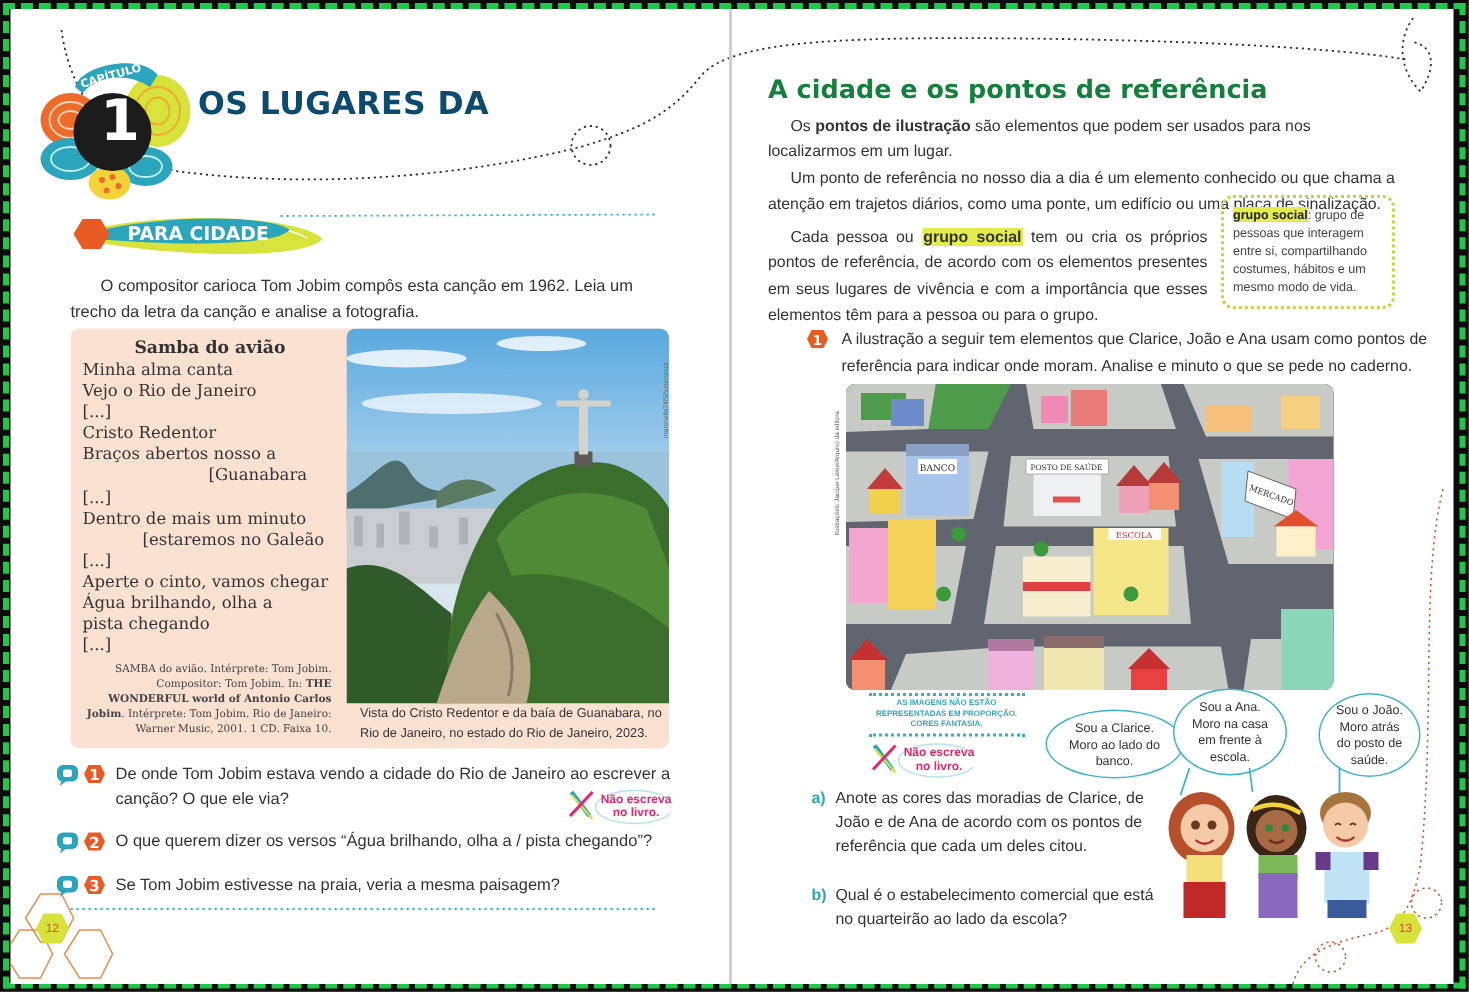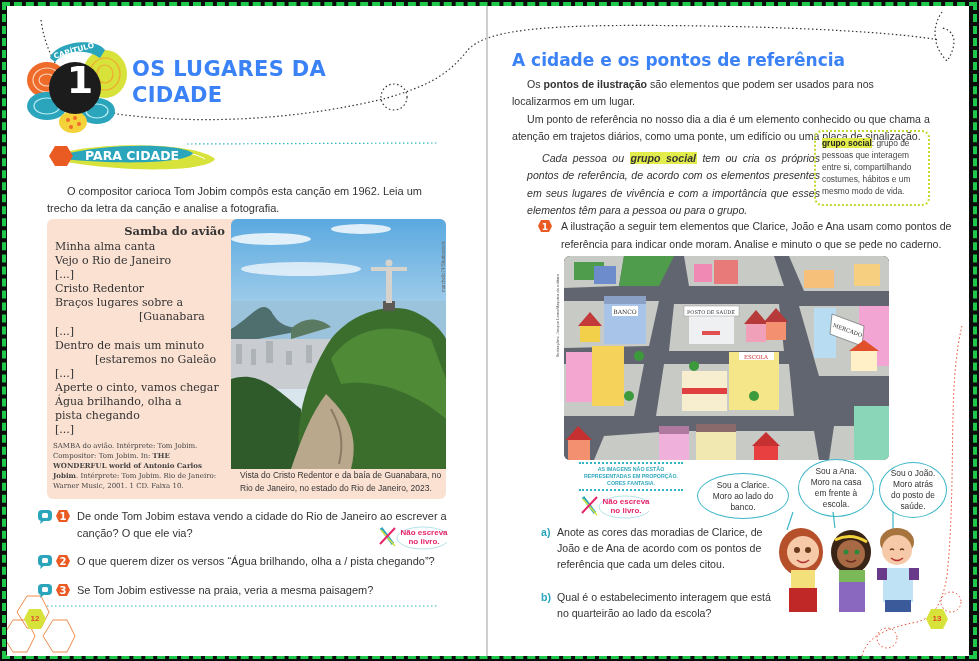--- a/index.html
+++ b/index.html
@@ -26,47 +26,47 @@
   .page.left { left: 0; width: 479px; }
   .page.right { left: 481px; width: 481px; }
 
   svg.deco { position: absolute; left: 0; top: 0; pointer-events: none; }
 
   
   .emblem { position: absolute; left: 18px; top: 30px; width: 105px; height: 98px; }
   .chapter-title {
     position: absolute; left: 125px; top: 50px;
     font-family: "DejaVu Sans", sans-serif; font-weight: bold;
-    font-size: 21px; line-height: 26px; color: #3b82f6; letter-spacing: 0.3px;
+    font-size: 21px; line-height: 26px; color: #0c4a6e; letter-spacing: 0.3px;
   }
   .para-iniciar { position: absolute; left: 40px; top: 133px; width: 175px; height: 34px; }
   .para-iniciar-label {
     position: absolute; left: 78px; top: 142px;
     font-family: "DejaVu Sans", sans-serif; font-weight: bold; font-size: 12.5px; color: #fff;
   }
   .intro {
     position: absolute; left: 40px; top: 177px; width: 400px;
     font-size: 11px; line-height: 17px; color: #333; text-indent: 20px;
   }
   .song-box {
     position: absolute; left: 40px; top: 213px; width: 399px; height: 280px;
     background: #fbe1d2; border-radius: 6px;
   }
   .song {
     position: absolute; left: 48px; top: 218px; width: 170px;
     font-family: "DejaVu Serif", serif; font-size: 11px; color: #333;
   }
-  .song-title { font-weight: bold; font-size: 11.5px; text-align: right; margin-bottom: 2px; }
+  .song-title { font-weight: bold; font-size: 11.5px; text-align: center; margin-bottom: 2px; }
   .song-line { line-height: 14.1px; height: 14.1px; white-space: nowrap; }
   .song-line.indent1 { padding-left: 84px; }
   .song-line.indent2 { padding-left: 40px; }
   .song-source {
     position: absolute; left: 46px; top: 435px; width: 168px;
     font-family: "DejaVu Serif", serif; font-size: 7px; line-height: 10px;
-    color: #444;
+    text-align: right; color: #444;
   }
   .song-source b { font-weight: bold; }
   .photo {
     position: absolute; left: 224px; top: 213px; width: 215px; height: 250px;
     border-radius: 6px 6px 0 0; overflow: hidden;
   }
   .photo-credit {
     position: absolute; left: 434px; top: 216px; width: 8px; height: 70px;
     font-size: 4.5px; color: #666; writing-mode: vertical-rl; transform: rotate(180deg);
     white-space: nowrap;
@@ -82,27 +82,27 @@
   .q-text { position: absolute; left: 40px; top: 0; width: 370px; }
   .nao-escreva {
     position: absolute; width: 70px; height: 24px;
   }
   .nao-escreva-text {
     position: absolute; left: 22px; top: 2px; width: 50px;
     font-size: 8px; line-height: 9px; font-weight: bold; color: #e6256a; text-align: center;
   }
   .page-num {
     position: absolute; width: 22px; height: 20px;
-    font-size: 8px; font-weight: bold; color: #e24d2b; text-align: center; line-height: 20px;
+    font-size: 8px; font-weight: normal; color: #e24d2b; text-align: center; line-height: 20px;
   }
 
   
   .section-title {
     position: absolute; left: 24px; top: 44px;
-    font-family: "DejaVu Sans", sans-serif; font-weight: bold; font-size: 17px; color: #3b82f6;
+    font-family: "DejaVu Sans", sans-serif; font-weight: bold; font-size: 17px; color: #15803d;
   }
   .para {
     position: absolute; left: 24px; font-size: 10.6px; line-height: 17.3px; color: #333;
   }
   .para .ind { display: inline-block; width: 15px; }
   .para b { font-weight: bold; }
   .hl { background: #e2ec4a; font-weight: bold; padding: 0 1px; }
   .glossary {
     position: absolute; left: 807px; top: 124px; width: 116px; height: 76px;
     border: 2px dotted #c4d82f; border-radius: 8px; padding: 5px 6px;
@@ -185,41 +185,40 @@
     <circle cx="54" cy="88" r="2" fill="#ef6b2a"></circle>
       <circle cx="46" cy="91" r="2" fill="#ef6b2a"></circle>
     <path d="M25 22 C 30 6, 70 0, 80 14 L 75 22 C 60 12, 40 14, 30 26 Z" fill="#2aa5bc"></path>
     <circle cx="50" cy="52" r="26" fill="#1c1c1c"></circle>
   </svg>
   <div style="position:absolute;left:46px;top:40px;font-family:'DejaVu Sans',sans-serif;font-size:7.5px;font-weight:bold;color:#fff;transform:rotate(-16deg);">CAPÍTULO</div>
   <div style="position:absolute;left:53px;top:52px;width:40px;text-align:center;font-family:'DejaVu Sans',sans-serif;font-size:38px;font-weight:bold;color:#fff;line-height:44px;">1</div>
 
   <div class="chapter-title">
     <div>OS LUGARES DA</div>
-    <div>CIDADE</div>
   </div>
 
   <svg class="para-iniciar" viewBox="0 0 175 34">
     <path d="M14 14 C 60 2, 150 4, 168 20 C 160 33, 80 34, 14 22 Z" fill="#d7e23a"></path>
     <path d="M20 16 C 70 6, 140 8, 158 20" fill="none" stroke="#fff" stroke-width="1"></path>
     <path d="M14 16 C 60 4, 130 4, 146 14 C 140 24, 80 26, 14 20 Z" fill="#2aa5bc"></path>
     <polygon points="2,17 8,7 20,7 26,17 20,27 8,27" fill="#ea5a23"></polygon>
   </svg>
   <div class="para-iniciar-label">PARA CIDADE</div>
 
   <p class="intro">O compositor carioca Tom Jobim compôs esta canção em 1962. Leia um trecho da letra da canção e analise a fotografia.</p>
 
   <div class="song-box"></div>
   <div class="song">
     <div class="song-title">Samba do avião</div>
     <div class="song-line">Minha alma canta</div>
     <div class="song-line">Vejo o Rio de Janeiro</div>
     <div class="song-line">[...]</div>
     <div class="song-line">Cristo Redentor</div>
-    <div class="song-line">Braços lugares sobre a</div>
+    <div class="song-line">Braços abertos nosso a</div>
     <div class="song-line indent1">[Guanabara</div>
     <div class="song-line">[...]</div>
     <div class="song-line">Dentro de mais um minuto</div>
     <div class="song-line indent2">[estaremos no Galeão</div>
     <div class="song-line">[...]</div>
     <div class="song-line">Aperte o cinto, vamos chegar</div>
     <div class="song-line">Água brilhando, olha a</div>
     <div class="song-line">pista chegando</div>
     <div class="song-line">[...]</div>
   </div>
@@ -312,21 +311,21 @@
   <div class="page right"></div>
 
   <div class="section-title" style="left:505px;">A cidade e os pontos de referência</div>
 
   <div class="para" style="left:505px;top:70px;width:420px;">
     <span class="ind"></span><span>Os </span><b>pontos de ilustração</b><span> são elementos que podem ser usados para nos localizarmos em um lugar.</span>
   </div>
   <div class="para" style="left:505px;top:105px;width:420px;">
     <span class="ind"></span><span>Um ponto de referência no nosso dia a dia é um elemento conhecido ou que chama a atenção em trajetos diários, como uma ponte, um edifício ou uma placa de sinalização.</span>
   </div>
-  <div class="para" style="left:520px;top:144px;width:293px;text-align:justify;font-style:italic;">
+  <div class="para" style="left:505px;top:144px;width:293px;text-align:justify;">
     <span class="ind"></span><span>Cada pessoa ou </span><span class="hl">grupo social</span><span> tem ou cria os próprios pontos de referência, de acordo com os elementos presentes em seus lugares de vivência e com a importância que esses elementos têm para a pessoa ou para o grupo.</span>
   </div>
 
   <div class="glossary">
     <span class="term">grupo social</span><span>: grupo de pessoas que interagem entre si, compartilhando costumes, hábitos e um mesmo modo de vida.</span>
   </div>
 
   <div class="activity1">
     <svg style="position:absolute;left:0;top:2px;" width="16" height="14">
       <polygon points="1,7 4,1 12,1 15,7 12,13 4,13" fill="#ea5a23"></polygon>
@@ -413,27 +412,27 @@
     </svg>
     <div class="nao-escreva-text">Não escreva no livro.</div>
   </div>
 
   <div class="sub-q" style="top:518px;height:64px;">
     <span class="letter">a)</span>
     <span class="txt">Anote as cores das moradias de Clarice, de João e de Ana de acordo com os pontos de referência que cada um deles citou.</span>
   </div>
   <div class="sub-q" style="top:583px;height:32px;">
     <span class="letter">b)</span>
-    <span class="txt">Qual é o estabelecimento interagem que está no quarteirão ao lado da escola?</span>
+    <span class="txt">Qual é o estabelecimento comercial que está no quarteirão ao lado da escola?</span>
   </div>
 
   <div class="bubble" style="left:690px;top:467px;width:92px;height:46px;padding:4px 14px;">
     <span>Sou a Clarice. Moro ao lado do banco.</span>
   </div>
-  <div class="bubble" style="left:791px;top:453px;width:76px;height:58px;padding:4px 10px;">
+  <div class="bubble" style="left:775px;top:453px;width:76px;height:58px;padding:4px 10px;">
     <span>Sou a Ana. Moro na casa em frente à escola.</span>
   </div>
   <div class="bubble" style="left:872px;top:456px;width:68px;height:56px;padding:4px 8px;">
     <span>Sou o João. Moro atrás do posto de saúde.</span>
   </div>
 
   <svg style="position:absolute;left:766px;top:506px;" width="150" height="102">
     <path d="M20 0 L 14 18" stroke="#3cb6c7" stroke-width="1.2" fill="none"></path>
     <path d="M60 0 L 62 16" stroke="#3cb6c7" stroke-width="1.2" fill="none"></path>
     <path d="M120 0 L 120 18" stroke="#3cb6c7" stroke-width="1.2" fill="none"></path>

